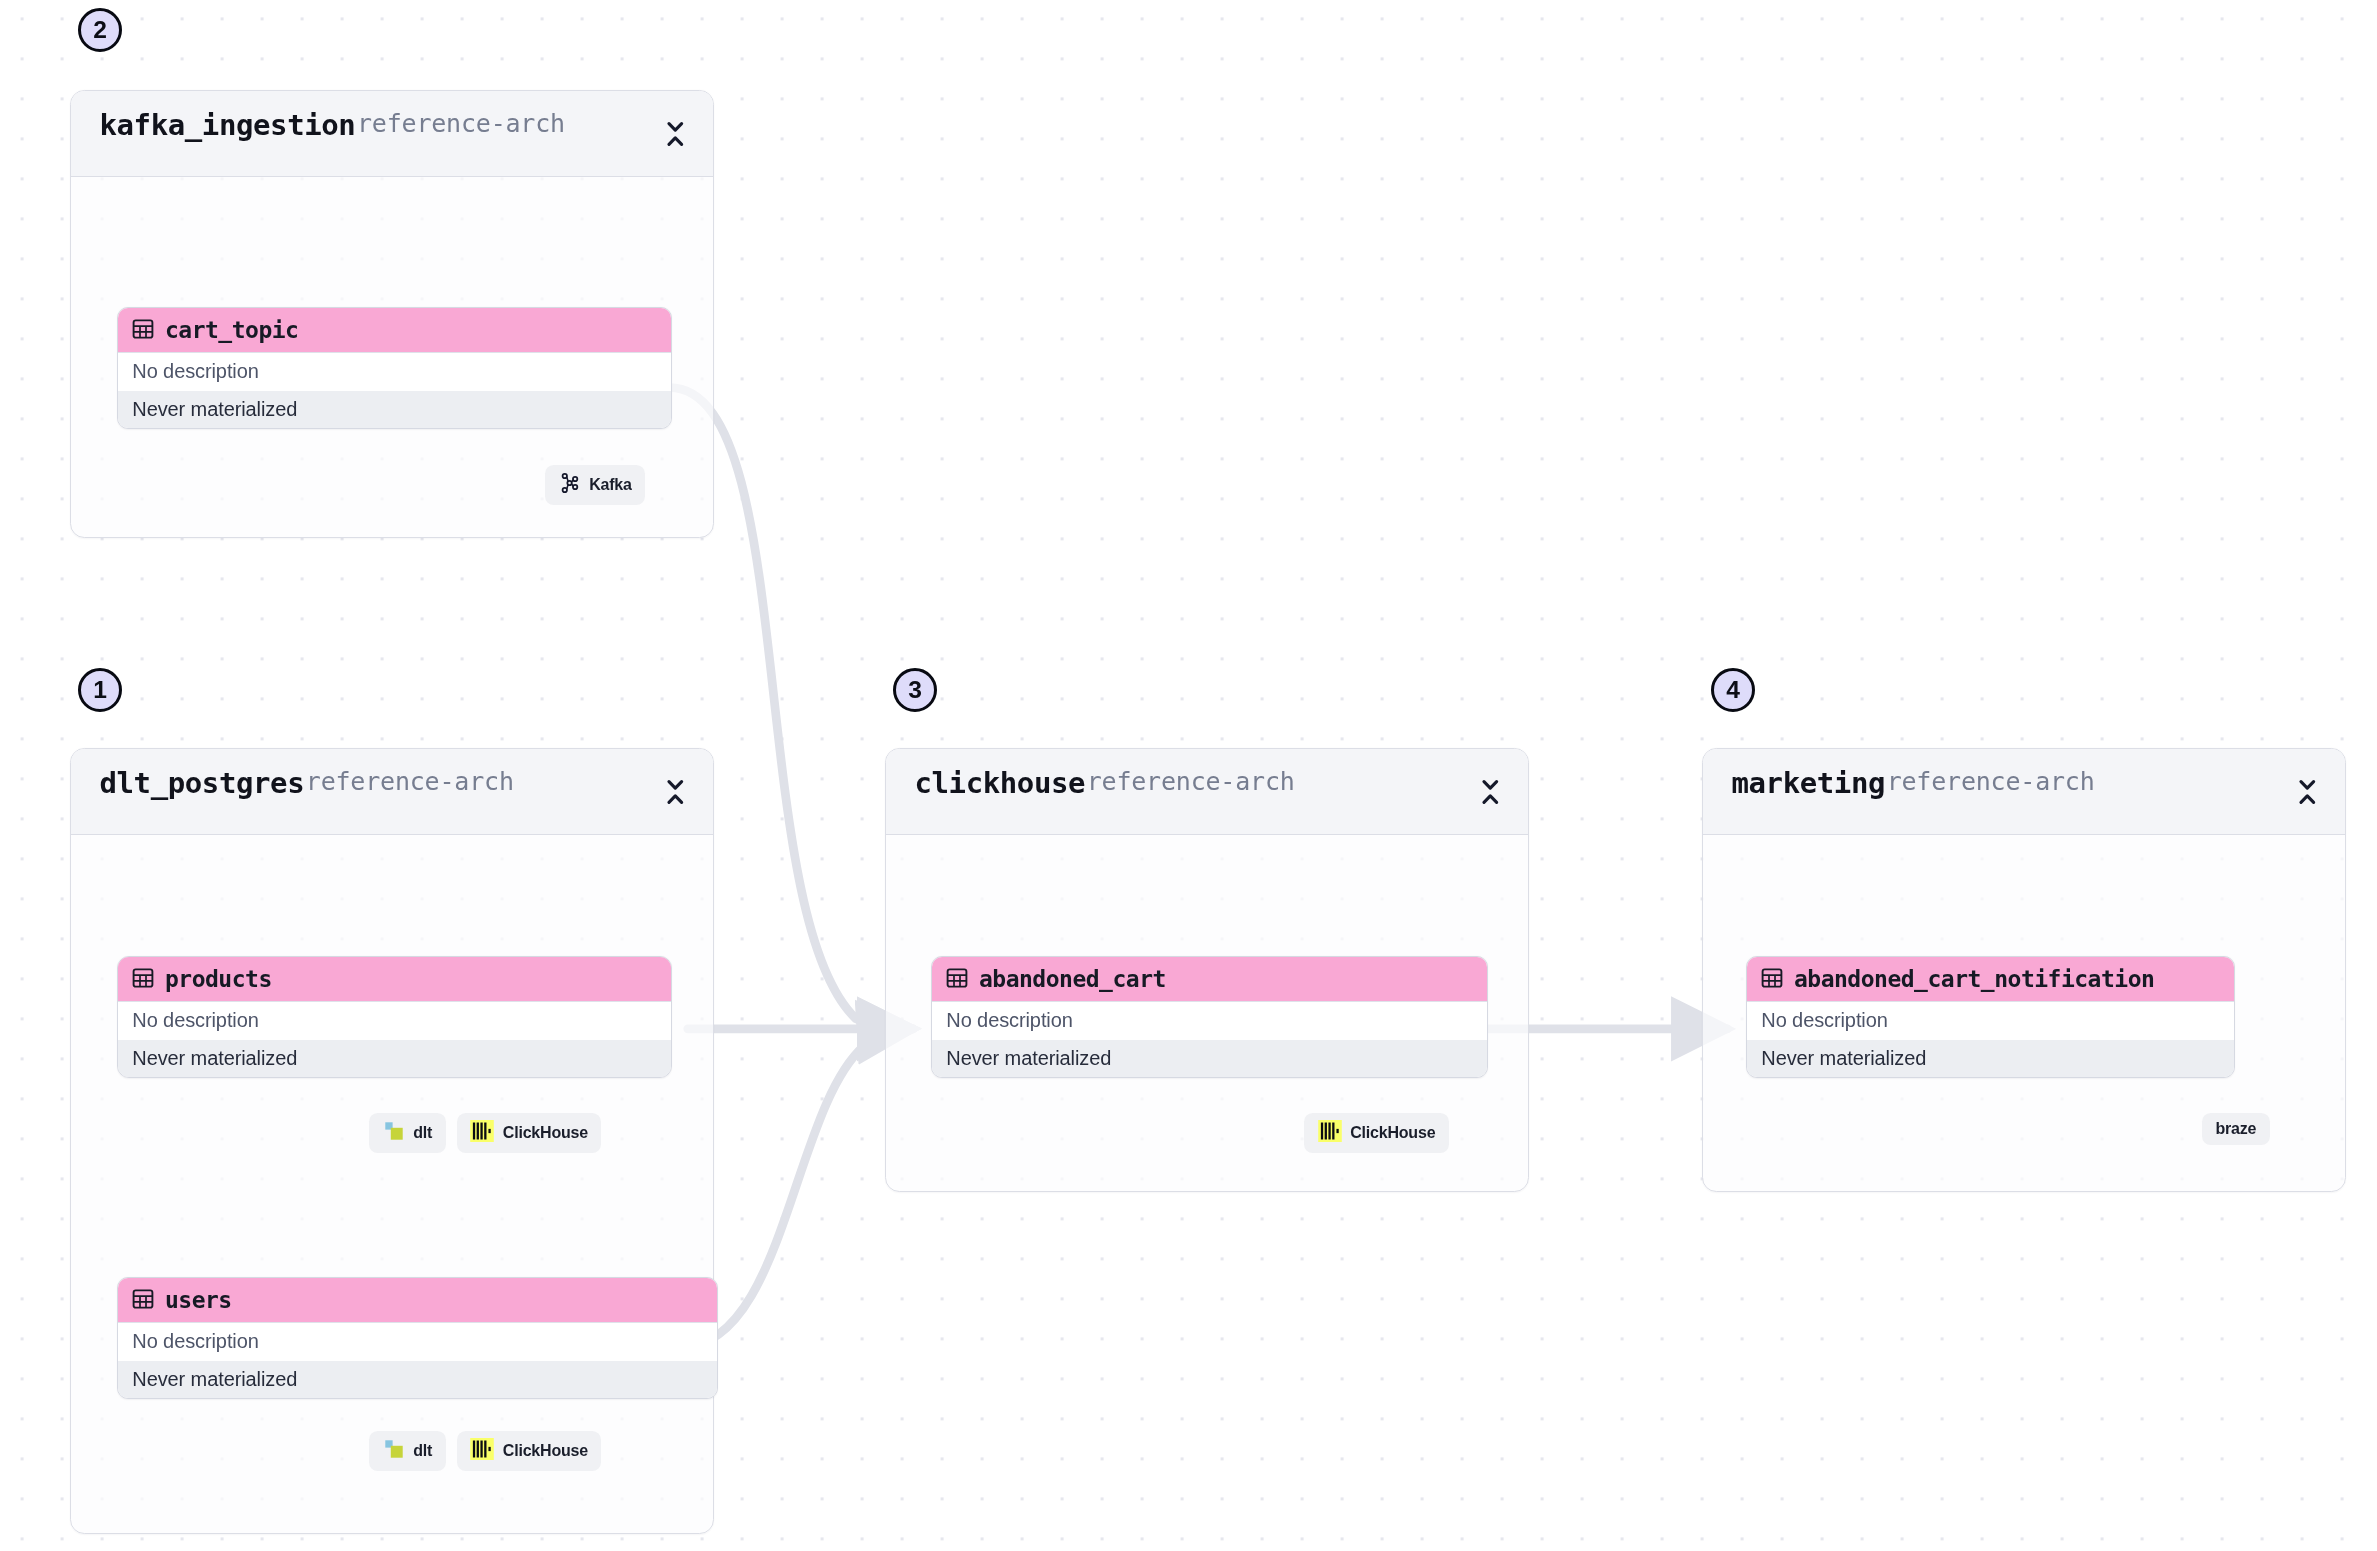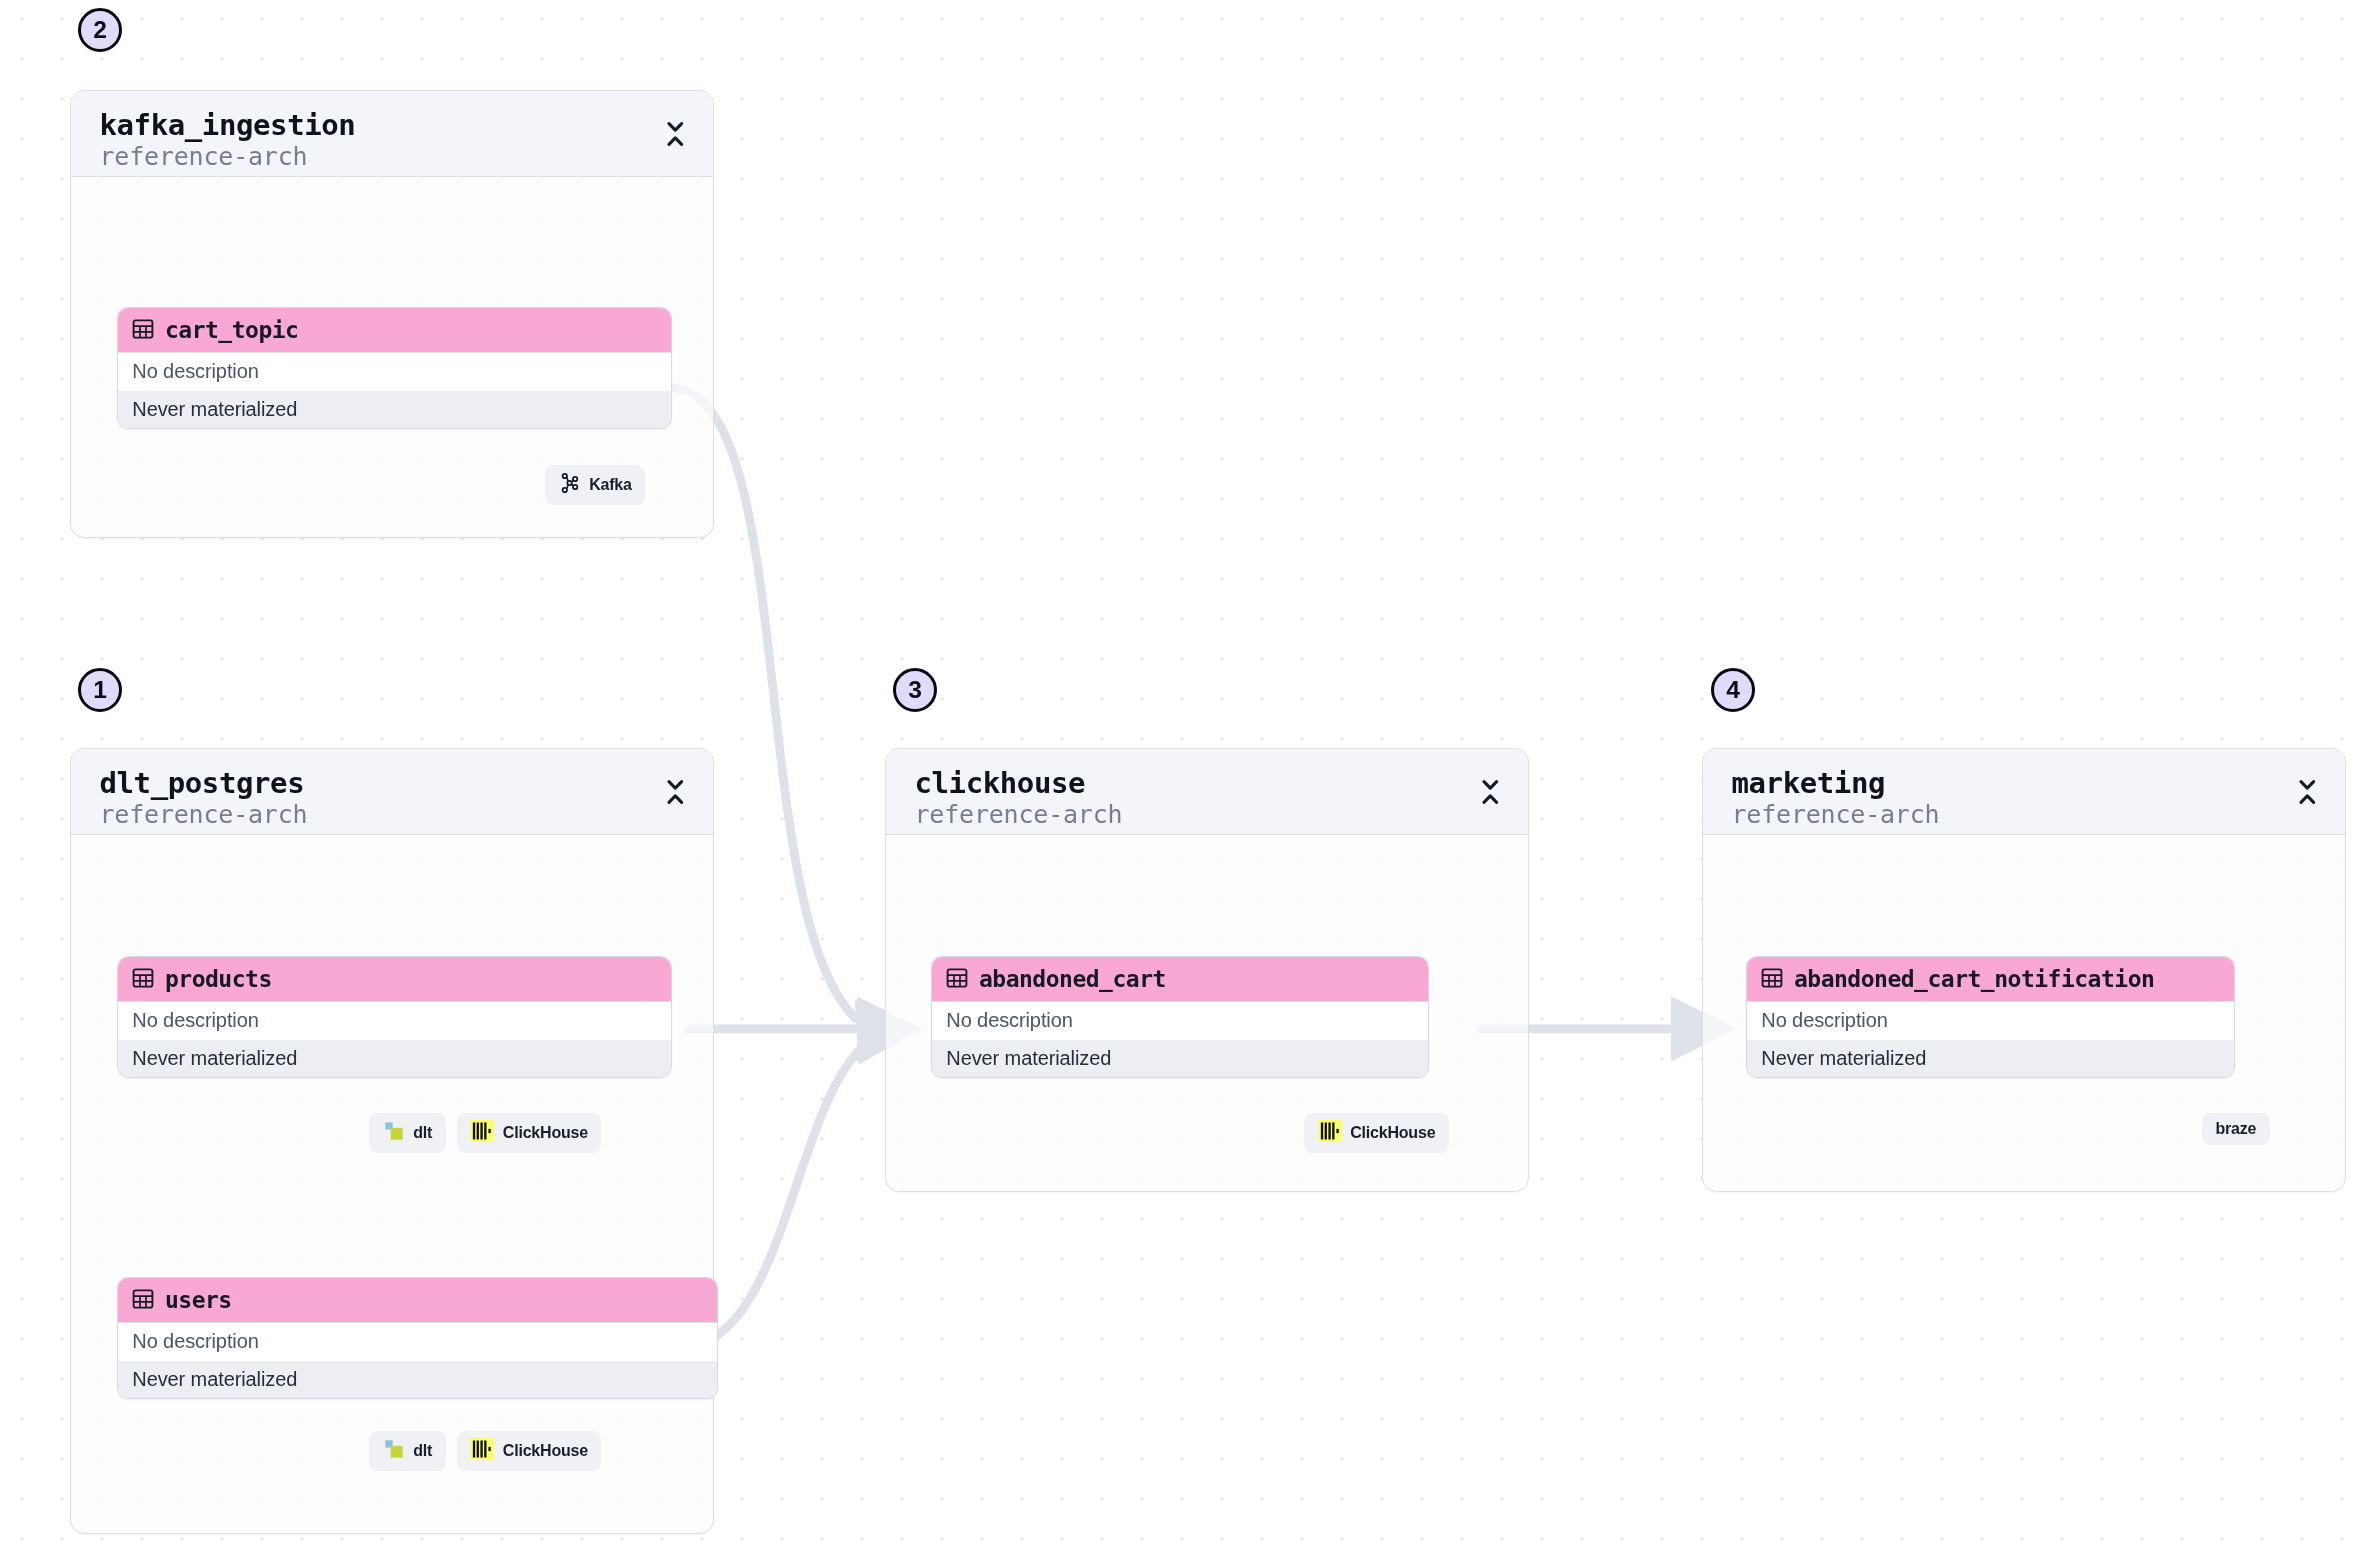--- a/index.html
+++ b/index.html
@@ -45,21 +45,21 @@
   .group-header {
     position: relative;
     height: 86px;
     background: #f4f5f8;
     border-bottom: 1.6px solid #dcdee6;
     padding: 19px 24px 0 28.5px;
     display: flex;
     align-items: flex-start;
     justify-content: space-between;
   }
-  .group-titles { display: flex; flex-direction: column; gap: 1.6px; }
+  .group-titles { display: flex; flex-direction: row; gap: 1.6px; }
   .group-title {
     font-family: "DejaVu Sans Mono", "Liberation Mono", monospace;
     font-size: 29px;
     font-weight: 700;
     letter-spacing: -0.4px;
     color: #11131c;
     line-height: 1.08;
   }
   .group-subtitle {
     font-family: "DejaVu Sans Mono", "Liberation Mono", monospace;
@@ -337,21 +337,21 @@
       <div class="collapse-btn">
         <svg width="20.6" height="30" viewBox="0 0 26 38" fill="none" aria-hidden="true">
           <path d="M5 6 L13 14 L21 6" stroke="#15192a" stroke-width="4" stroke-linecap="round" stroke-linejoin="round"></path>
           <path d="M5 32 L13 24 L21 32" stroke="#15192a" stroke-width="4" stroke-linecap="round" stroke-linejoin="round"></path>
         </svg>
       </div>
     </div>
     <div class="group-body"></div>
   </div>
 
-  <div class="table-node" style="left:931px; top:956px; width:498px;">
+  <div class="table-node" style="left:931px; top:956px; width:557px;">
     <div class="tn-header">
       <span class="logo">
         <svg width="24" height="24" viewBox="0 0 24 24" fill="none" aria-hidden="true">
           <rect x="2.6" y="3.4" width="18.8" height="17.2" rx="2.2" stroke="#171a25" stroke-width="1.9"></rect>
           <path d="M2.6 9.1 H21.4 M2.6 14.9 H21.4 M9 9.1 V20.6 M15 9.1 V20.6" stroke="#171a25" stroke-width="1.7"></path>
         </svg>
       </span>
       <span class="tn-name">abandoned_cart</span>
     </div>
     <div class="tn-row desc">No description</div>

